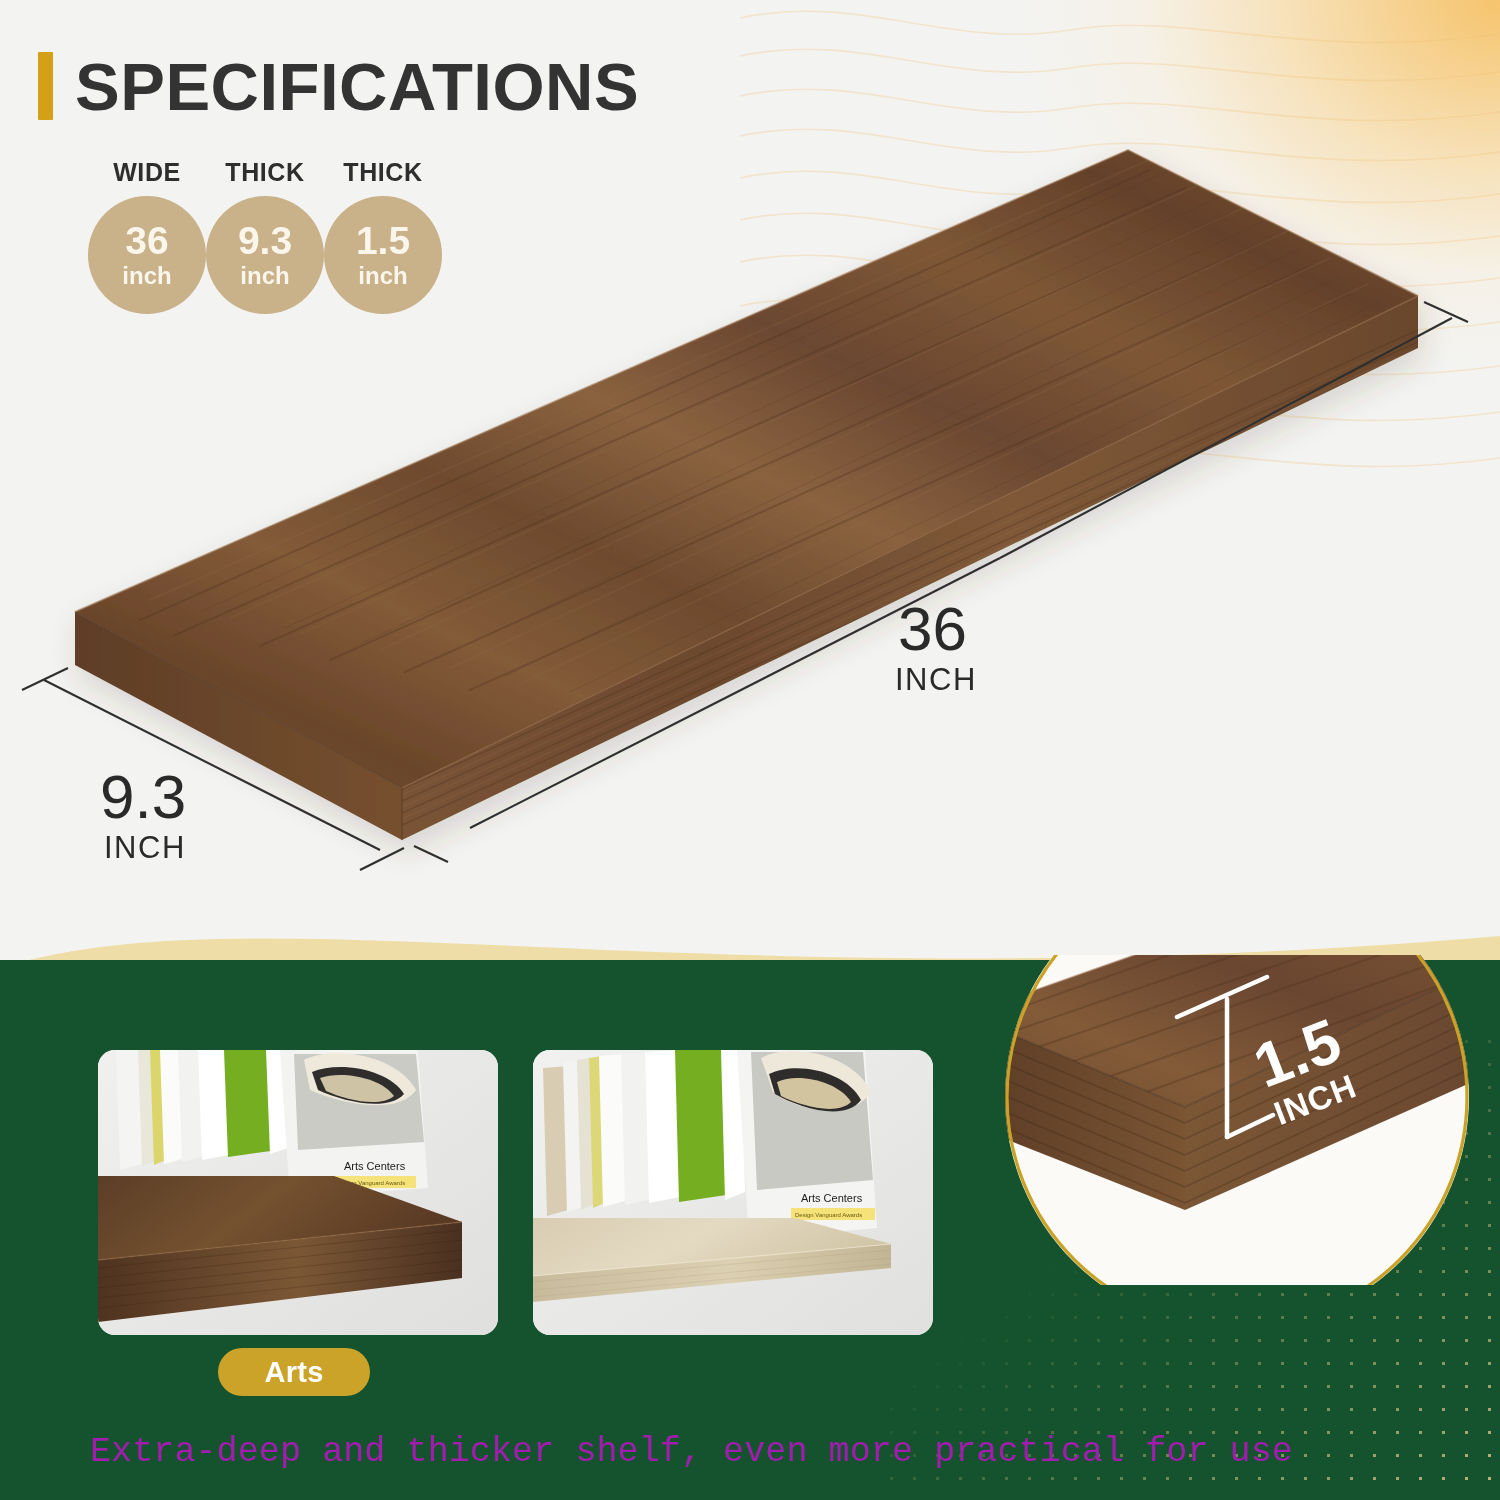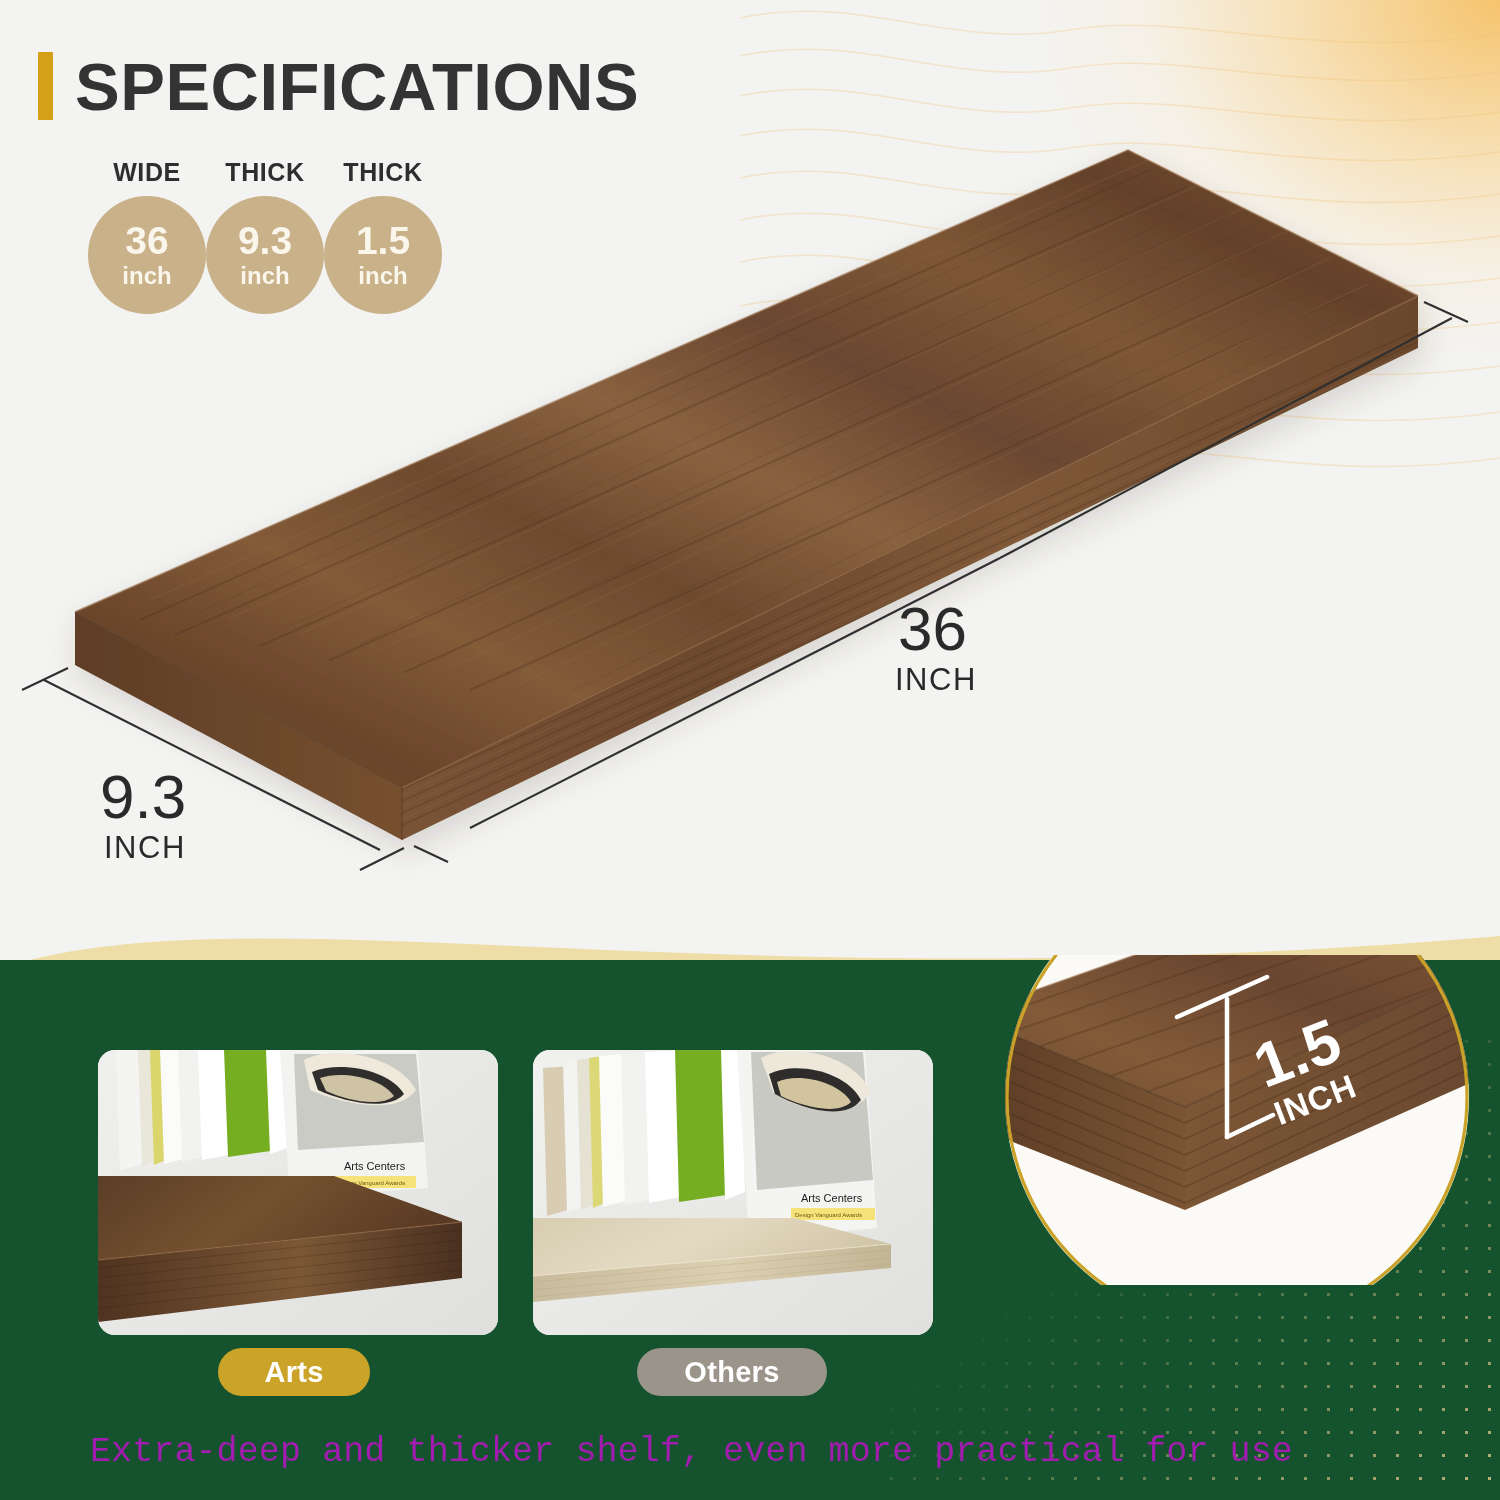--- a/index.html
+++ b/index.html
@@ -374,21 +374,20 @@
         <polygon points="0,226 358,194 358,218 0,252" fill="url(#shelfEdgeOthers)"></polygon>
         <g opacity=".25" stroke="#A89A78" stroke-width="0.9" fill="none">
           <path d="M0,232 L358,200"></path>
             <path d="M0,240 L358,208"></path>
             <path d="M0,247 L358,214"></path>
         </g>
         <polyline points="0,226 358,194" fill="none" stroke="#F0E8D2" stroke-width="1.2" opacity=".7"></polyline>
       </g>
     </svg>
   </div>
-  <div class="badge" id="badge-others">Others</div>
 </div>
 
 <div id="caption">Extra-deep and thicker shelf, even more practical for use</div>
 
 <svg id="detail-circle" viewBox="0 0 465 330">
   <defs>
     <clipPath id="circClip">
         <circle cx="232" cy="142" r="232"></circle>
       </clipPath>
     <linearGradient id="dTop" x1="0" y1="1" x2="1" y2="0">

